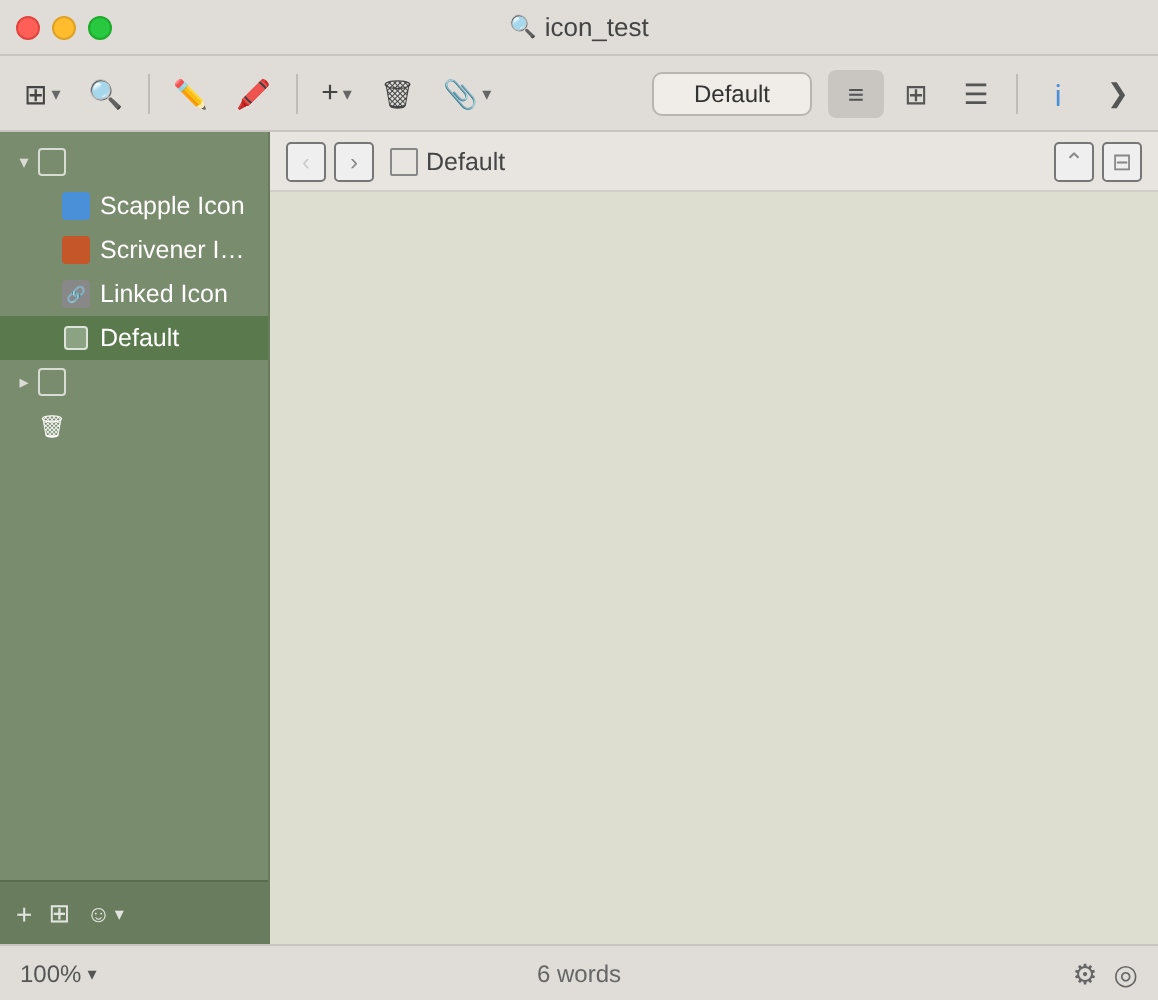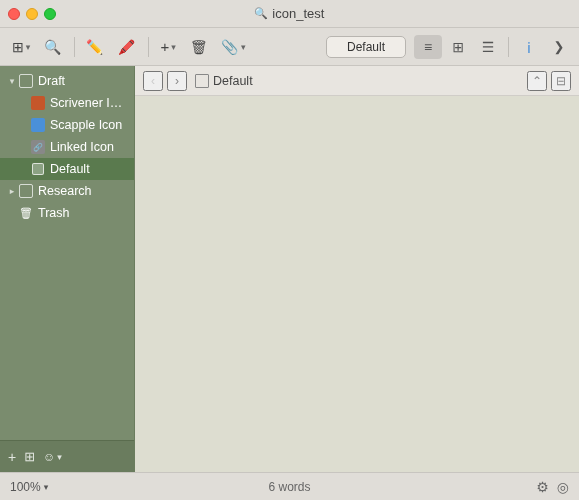--- a/index.html
+++ b/index.html
@@ -432,37 +432,36 @@
 <div class="main-area">
 
   <div class="sidebar">
     <div class="sidebar-content">
 
       <div class="sidebar-item">
         <div class="sidebar-expand">▾</div>
         <div class="sidebar-icon">
           <div class="group-icon"></div>
         </div>
-        <span class="sidebar-label">Draft</span>
       </div>
 
       <div class="sidebar-item indent-1">
         <div class="sidebar-expand"></div>
         <div class="sidebar-icon">
-          <div class="scrivener-icon"></div>
-        </div>
-        <span class="sidebar-label">Scrivener Icon</span>
+          <div class="scapple-icon"></div>
+        </div>
+        <span class="sidebar-label">Scapple Icon</span>
       </div>
 
       <div class="sidebar-item indent-1">
         <div class="sidebar-expand"></div>
         <div class="sidebar-icon">
-          <div class="scapple-icon"></div>
-        </div>
-        <span class="sidebar-label">Scapple Icon</span>
+          <div class="scrivener-icon"></div>
+        </div>
+        <span class="sidebar-label">Scrivener Icon</span>
       </div>
 
       <div class="sidebar-item indent-1">
         <div class="sidebar-expand"></div>
         <div class="sidebar-icon">
           <div class="linked-icon">🔗</div>
         </div>
         <span class="sidebar-label">Linked Icon</span>
       </div>
 
@@ -472,29 +471,27 @@
           <div class="checkbox-icon checked"></div>
         </div>
         <span class="sidebar-label">Default</span>
       </div>
 
       <div class="sidebar-item">
         <div class="sidebar-expand">▸</div>
         <div class="sidebar-icon">
           <div class="group-icon"></div>
         </div>
-        <span class="sidebar-label">Research</span>
       </div>
 
       <div class="sidebar-item">
         <div class="sidebar-expand"></div>
         <div class="sidebar-icon">
           <span class="trash-icon-el">🗑</span>
         </div>
-        <span class="sidebar-label">Trash</span>
       </div>
 
     </div>
 
     <div class="sidebar-bottom">
       <span class="sidebar-bottom-btn">+</span>
       <span class="sidebar-bottom-btn" style="font-size:13px;">⊞</span>
       <span class="sidebar-bottom-btn" style="display:flex;align-items:center;gap:2px;font-size:12px;">☺<span style="font-size:9px;">▾</span></span>
     </div>
   </div>

